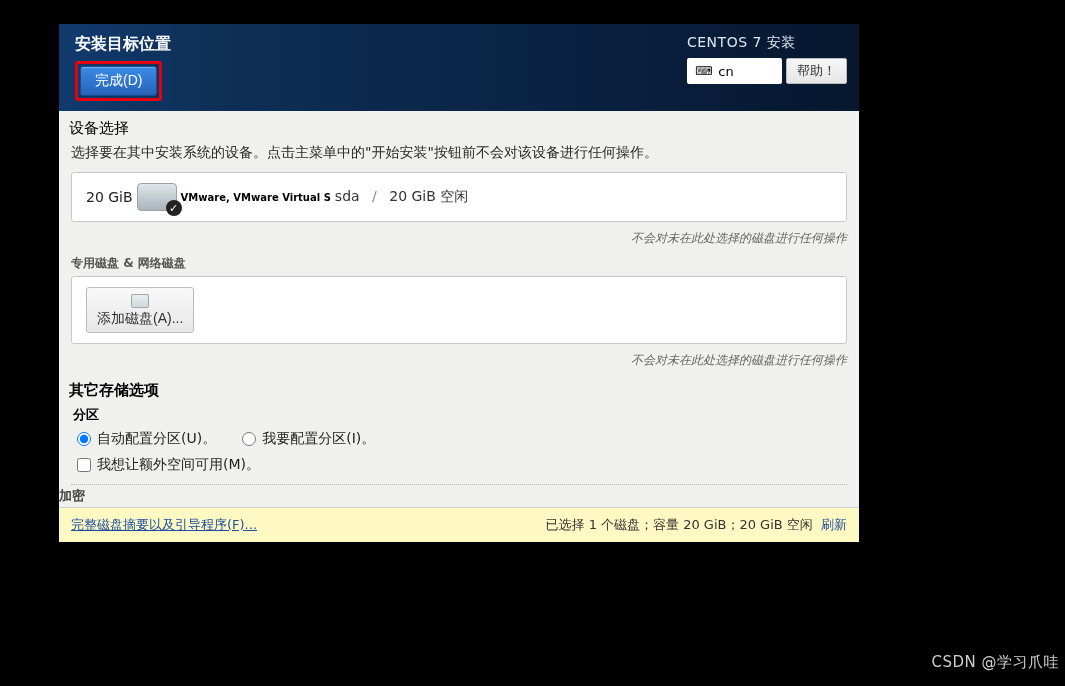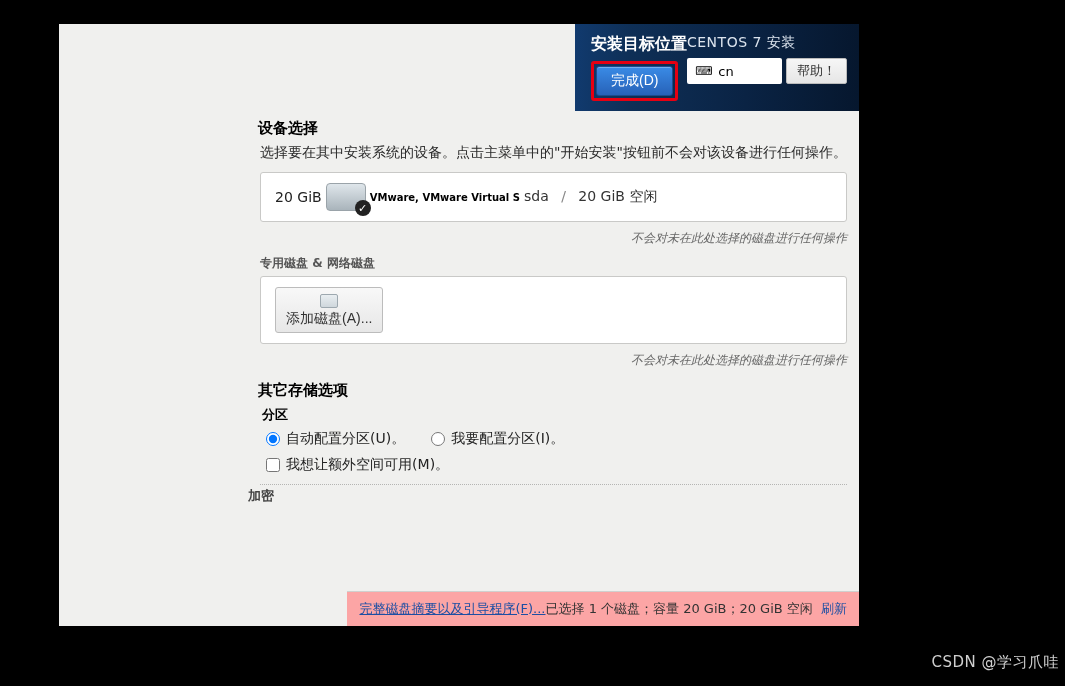--- a/index.html
+++ b/index.html
@@ -7,26 +7,25 @@
     background: #000;
     font-family: "DejaVu Sans", "Microsoft YaHei", sans-serif;
     width: 1065px;
     height: 686px;
     overflow: hidden;
     position: relative;
   }
   .window {
     position: absolute;
     left: 59px; top: 24px;
-    width: 800px; height: 602px;
+    width: 800px; height: 518px;
     background: #f0f0ee;
     display: flex;
     flex-direction: column;
     overflow: hidden;
-    align-items: flex-end;
   }
   .header {
     background: linear-gradient(90deg, #113a6e 0%, #0e2f56 20%, #0a2344 60%, #06172e 100%);
     color: #fff;
     padding: 10px 12px 10px 16px;
     display: flex;
     align-items: flex-start;
     justify-content: space-between;
     min-height: 80px;
   }
@@ -65,21 +64,21 @@
   }
 
   .body {
     flex: 1;
     overflow: hidden;
     padding: 0 0 0 0;
     display: flex;
     flex-direction: column;
     background: #f0f0ee;
   }
-  .section-title { font-size: 15px; font-weight: 700; padding: 8px 10px 2px; }
+  .section-title { font-size: 15px; font-weight: 400; padding: 8px 10px 2px; }
   .section-desc { font-size: 14px; color: #2a2a2a; padding: 4px 12px 10px; }
   .sub-title { font-size: 12px; font-weight: 600; color: #555; padding: 0 12px 4px; }
 
   .panel {
     margin: 0 12px 6px;
     border: 1px solid #c9c9c7;
     border-radius: 3px;
     background: #fff;
     padding: 10px 14px 10px;
   }
@@ -121,21 +120,21 @@
   .part-label { font-size: 13px; font-weight: 600; padding: 2px 14px; }
   .radio-row { display: flex; gap: 26px; padding: 4px 18px; align-items: center; }
   .radio-row label, .check-row label { font-size: 14px; color: #222; display: flex; align-items: center; gap: 6px; cursor: pointer; }
   input[type=radio], input[type=checkbox] { width: 14px; height: 14px; cursor: pointer; }
   .check-row { padding: 4px 18px 6px; }
   .encrypt-label { font-size: 13px; font-weight: 600; padding: 0 0; color: #444; }
 
   .divider { border: none; border-top: 1px dotted #b5b5b3; margin: 4px 12px 2px; }
 
   .footer {
-    border-top: 1px solid #d0d0ce; background: #fca5a5;
+    border-top: 1px solid #d0d0ce; background: #fef9c3;
     display: flex; justify-content: space-between; align-items: center;
     padding: 8px 12px; font-size: 13px;
   }
   .footer-left { color: #1d4fa3; text-decoration: underline; cursor: pointer; }
   .footer-right { color: #333; }
   .footer-right .refresh { color: #1d4fa3; cursor: pointer; margin-left: 4px; }
 
   .watermark {
     position: absolute; right: 6px; bottom: 14px;
     color: #cfcfcf; font-size: 15px; letter-spacing: 0.5px;

